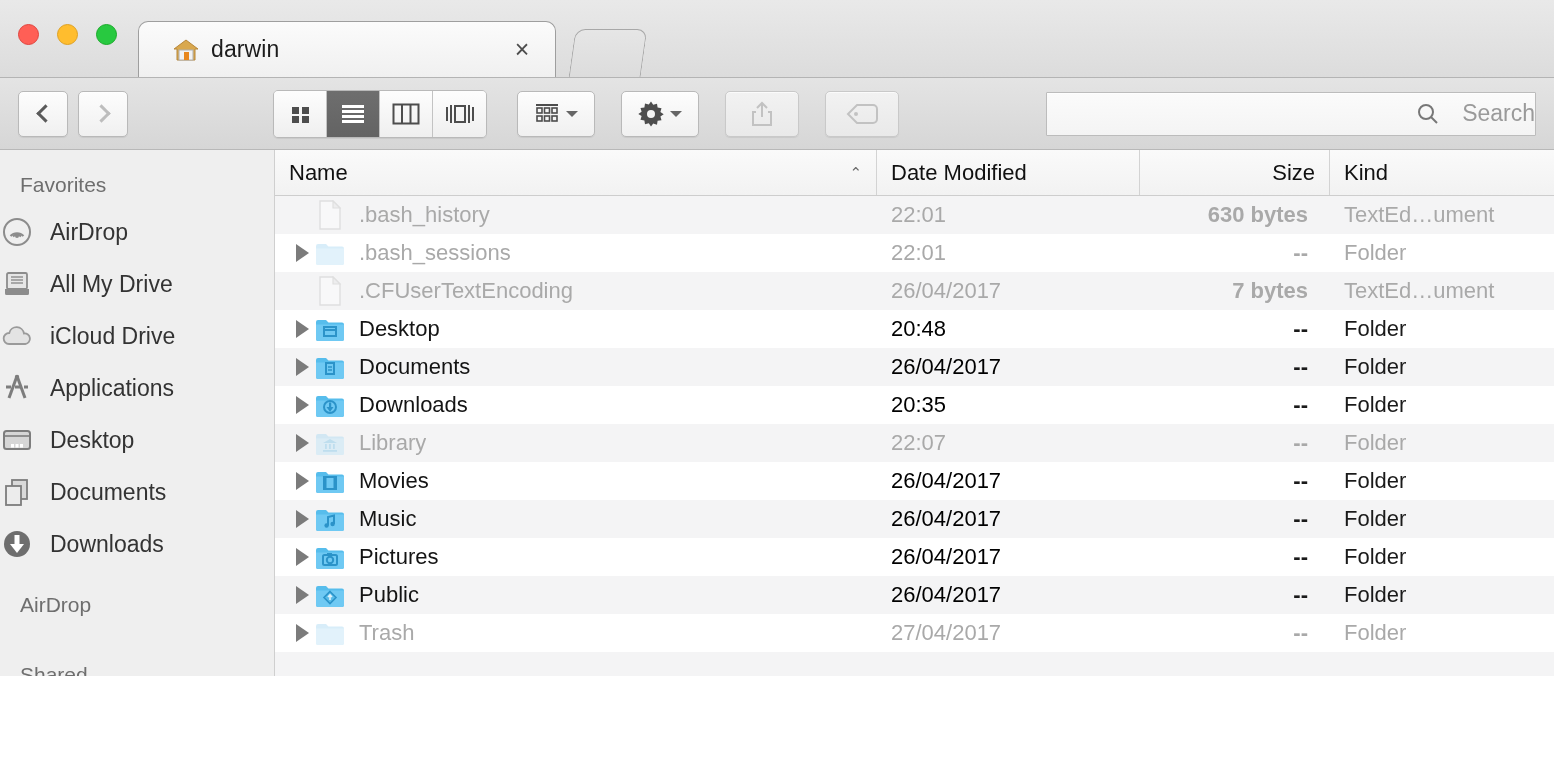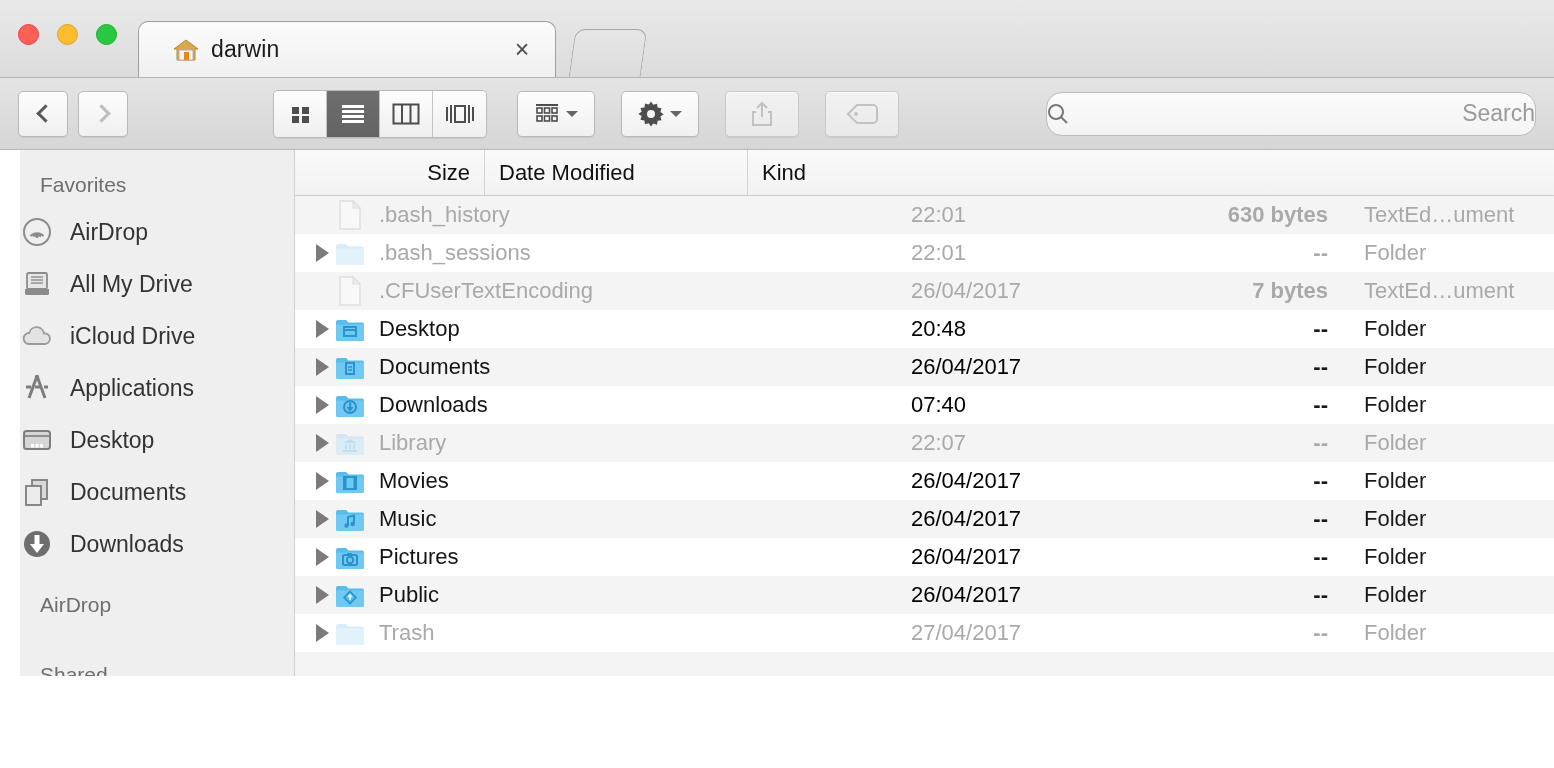--- a/index.html
+++ b/index.html
@@ -78,29 +78,29 @@
   .seg.active { background: linear-gradient(to bottom, #6e6e6e 0%, #636363 100%); }
 
   .tbgroup { margin-left: 30px; display: flex; gap: 26px; }
   .btn-wide { width: 78px; height: 46px; gap: 6px; }
   .btn-plain { width: 74px; height: 46px; }
   .btn.disabled { background: linear-gradient(to bottom, #f2f2f2 0%, #e9e9e9 100%); border-color: #c9c9c9; }
   .caret { width: 0; height: 0; border-left: 6px solid transparent; border-right: 6px solid transparent; border-top: 6px solid #666; }
 
   .searchfield {
     position: absolute; right: 18px; top: 50%; transform: translateY(-50%);
-    width: 490px; height: 44px; border: 1px solid #bcbcbc; border-radius: 16px;
+    width: 490px; height: 44px; border: 1px solid #bcbcbc; border-radius: 1px;
     background: linear-gradient(to bottom, #fbfbfb 0%, #f4f4f4 100%);
-    display: flex; align-items: center; justify-content: space-between; gap: 23px;
+    display: flex; align-items: center; justify-content: flex-end; gap: 23px;
     box-shadow: 0 1px 0 rgba(255,255,255,.8) inset;
   }
   .search-ph { font-size: 23px; color: #9a9a9a; }
 
   
-  .body { flex: 1; display: flex; min-height: 0; margin-left: 20px; }
+  .body { flex: 1; display: flex; min-height: 0; }
 
   .sidebar {
     width: 275px; flex: 0 0 275px; background: #efefef;
     border-right: 1px solid #cfcfcf; padding-top: 14px; overflow: hidden;
   }
   .sb-header { font-size: 21px; color: #6e6e6e; padding: 9px 0 9px 20px; }
   .sb-item { height: 52px; display: flex; align-items: center; gap: 16px; cursor: pointer; }
   .sb-label { font-size: 23px; color: #333; }
   .sb-icon { width: 34px; height: 34px; flex: 0 0 34px; display: flex; align-items: center; justify-content: center; }
 
@@ -349,25 +349,29 @@
       </div>
 
       <div class="sb-header" style="margin-top:14px">AirDrop</div>
       <div class="sb-header" style="margin-top:28px">Shared</div>
       <div class="sb-header" style="margin-top:28px">Tags</div>
     </div>
 
     <div class="filelist">
 
       <div class="colhead">
-        <div class="ch ch-size">
-          <span>Size</span>
+        <div class="ch ch-name">
+          <span>Name</span>
+          <span class="sortarrow">⌃</span>
         </div>
         <div class="ch ch-date">
           <span>Date Modified</span>
+        </div>
+        <div class="ch ch-size">
+          <span>Size</span>
         </div>
         <div class="ch ch-kind">
           <span>Kind</span>
         </div>
       </div>
 
       <div class="rows" id="rows">
           <div class="row odd dim">
             <div class="c-name">
               <span class="disclosure"></span>
@@ -463,21 +467,21 @@
                 <svg width="30" height="26" viewBox="0 0 30 26">
                   <path d="M1 6 a2 2 0 0 1 2 -2 h8 l2.5 2.6 H27 a2 2 0 0 1 2 2 V23 a2 2 0 0 1 -2 2 H3 a2 2 0 0 1 -2 -2 Z" fill="#57bdec"></path>
                   <path d="M1 8.5 h28 V23 a2 2 0 0 1 -2 2 H3 a2 2 0 0 1 -2 -2 Z" fill="#6fc9f3"></path>
                   <circle cx="15" cy="15" r="6" fill="none" stroke="#2b93c9" stroke-width="2"></circle>
                   <rect x="14" y="10.5" width="2.2" height="6" fill="#2b93c9"></rect>
                   <polygon points="11.5,15 18.5,15 15,20" fill="#2b93c9"></polygon>
                 </svg>
               </span>
               <span class="fname">Downloads</span>
             </div>
-            <div class="c-date">07:40</div>
+            <div class="c-date">20:35</div>
             <div class="c-size">--</div>
             <div class="c-kind">Folder</div>
           </div>
           <div class="row odd dim">
             <div class="c-name">
               <span class="disclosure">
                 <span class="tri"></span>
               </span>
               <span class="fileicon">
                 <svg width="30" height="26" viewBox="0 0 30 26">

